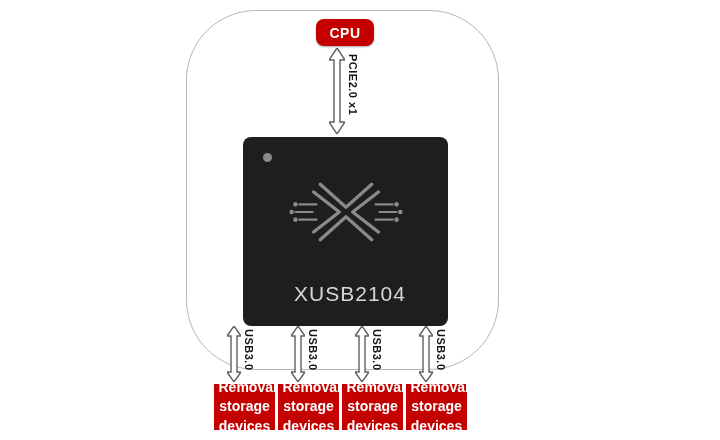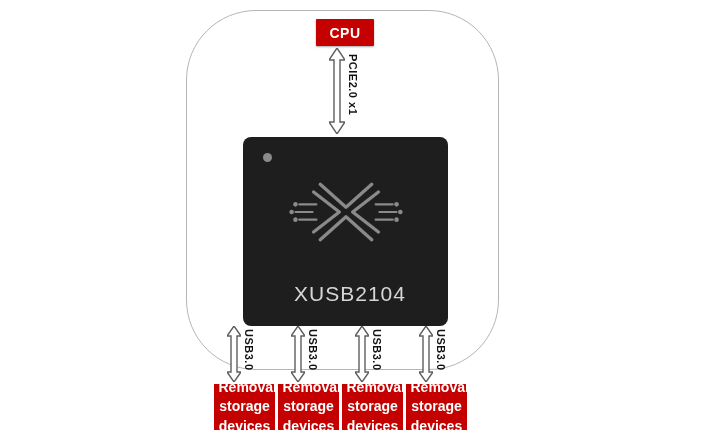--- a/index.html
+++ b/index.html
@@ -7,21 +7,21 @@
     position:relative;width:720px;height:440px;background:#fff;overflow:hidden;
     font-family:"Liberation Sans","DejaVu Sans",sans-serif;
   }
   .frame{
     position:absolute;left:186px;top:10px;width:311px;height:358px;
     border:1.5px solid var(--frame-border,#b5b5b5);border-radius:70px;
     background:#fff;
   }
   .cpu-box{
     position:absolute;left:316px;top:19px;width:58px;height:27px;
-    background:var(--accent-red,#c40000);color:#fff;border-radius:1px;
+    background:var(--accent-red,#c40000);color:#fff;border-radius:8px;
     display:flex;align-items:center;justify-content:center;
     font-size:14px;font-weight:bold;letter-spacing:.5px;
     box-shadow:0 1px 2px rgba(0,0,0,.35);
   }
   .arrow-shape{fill:#ffffff;stroke:var(--arrow-stroke,#5f5f5f);stroke-width:1.4;stroke-linejoin:miter;}
   .pcie-arrow{position:absolute;left:329px;top:48px;}
   .vlabel{
     position:absolute;writing-mode:vertical-rl;text-orientation:mixed;
     font-size:11px;font-weight:bold;color:var(--label-color,#111);
     letter-spacing:.5px;white-space:nowrap;

